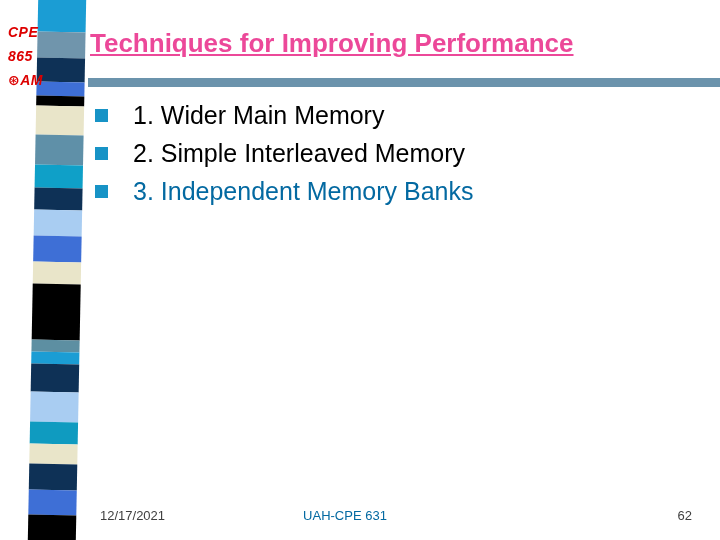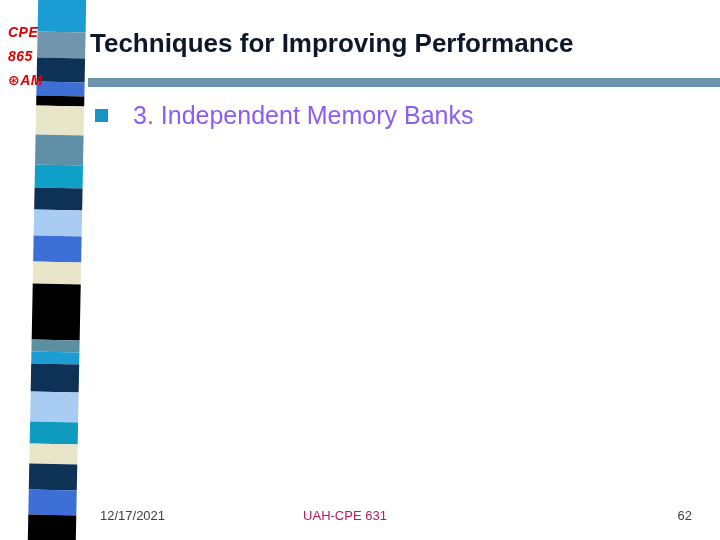--- a/index.html
+++ b/index.html
@@ -65,28 +65,36 @@
       <div class="blk" style="background-color: rgb(62, 111, 214); height: 25px;"></div>
       <div class="blk" style="background-color: rgb(0, 0, 0); height: 33px;"></div>
     </div>
 
   <div class="logo" style="color: rgb(221, 0, 0);">
     <div>CPE</div>
     <div>865</div>
     <div>⊛AM</div>
   </div>
 
-  <h1 class="title" style="color: #0f172a;">Techniques for Improving Performance</h1>
+  <h1 class="title" style="color: #ec4899; text-decoration: underline;">Techniques for Improving Performance</h1>
 
   <div class="rule" style="background-color: rgb(107, 147, 172);"></div>
 
   <ul class="bullets">
-    <li style="color: #8b5cf6;">
+    <li style="color: rgb(0, 0, 0);">
+      <span class="sq" style="background-color: rgb(23, 147, 198);"></span>
+      <span>1. Wider Main Memory</span>
+    </li>
+    <li style="color: rgb(0, 0, 0);">
+      <span class="sq" style="background-color: rgb(23, 147, 198);"></span>
+      <span>2. Simple Interleaved Memory</span>
+    </li>
+    <li style="color: #0369a1;">
       <span class="sq" style="background-color: rgb(23, 147, 198);"></span>
       <span>3. Independent Memory Banks</span>
     </li>
   </ul>
 
   <span class="footer-item f-date" style="color: rgb(63, 63, 63);">12/17/2021</span>
-  <span class="footer-item f-course" style="color: #be185d;">UAH-CPE 631</span>
+  <span class="footer-item f-course" style="color: #0369a1;">UAH-CPE 631</span>
   <span class="footer-item f-page" style="color: rgb(63, 63, 63);">62</span>
 
 </div>
 
 </body></html>

